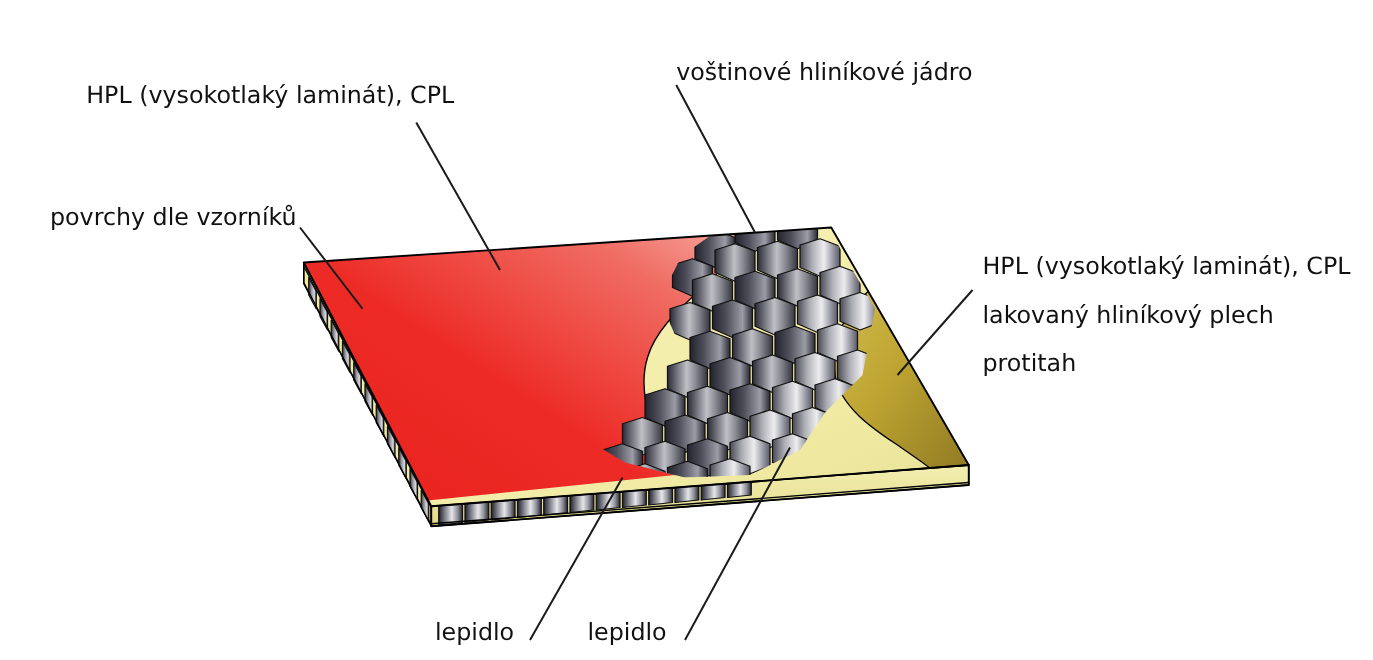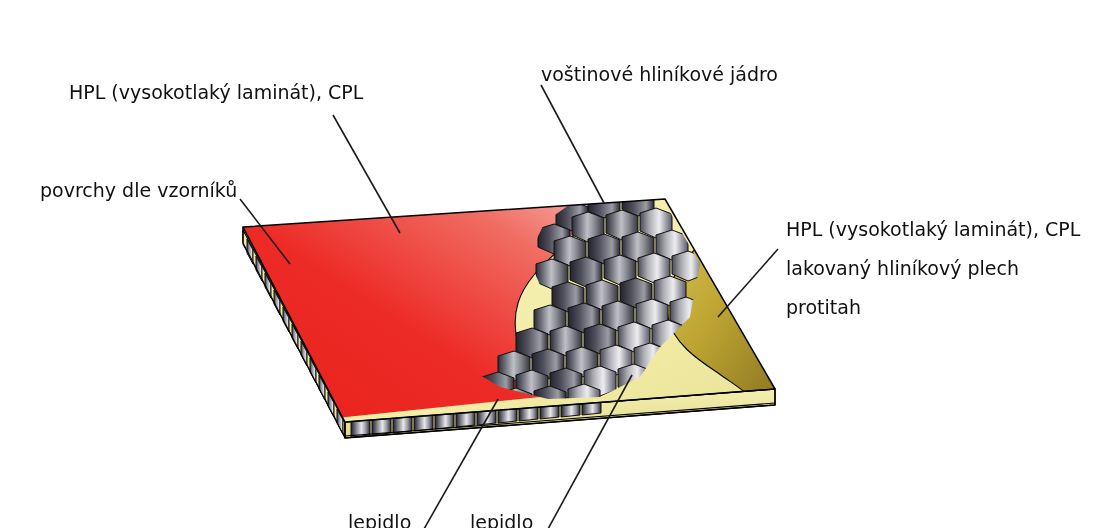--- a/index.html
+++ b/index.html
@@ -13,21 +13,20 @@
     position: relative;
     overflow: hidden;
     font-family: "DejaVu Sans", "Liberation Sans", sans-serif;
   }
   #stage {
     position: absolute;
     left: 0;
     top: 0;
     width: 1098px;
     height: 401px;
-    margin-top: 17px;
   }
   svg.diagram {
     display: block;
     width: 1098px;
     height: 528px;
   }
   .label-text {
     font-family: "DejaVu Sans", "Liberation Sans", sans-serif;
     font-size: 19px;
     fill: #111111;

